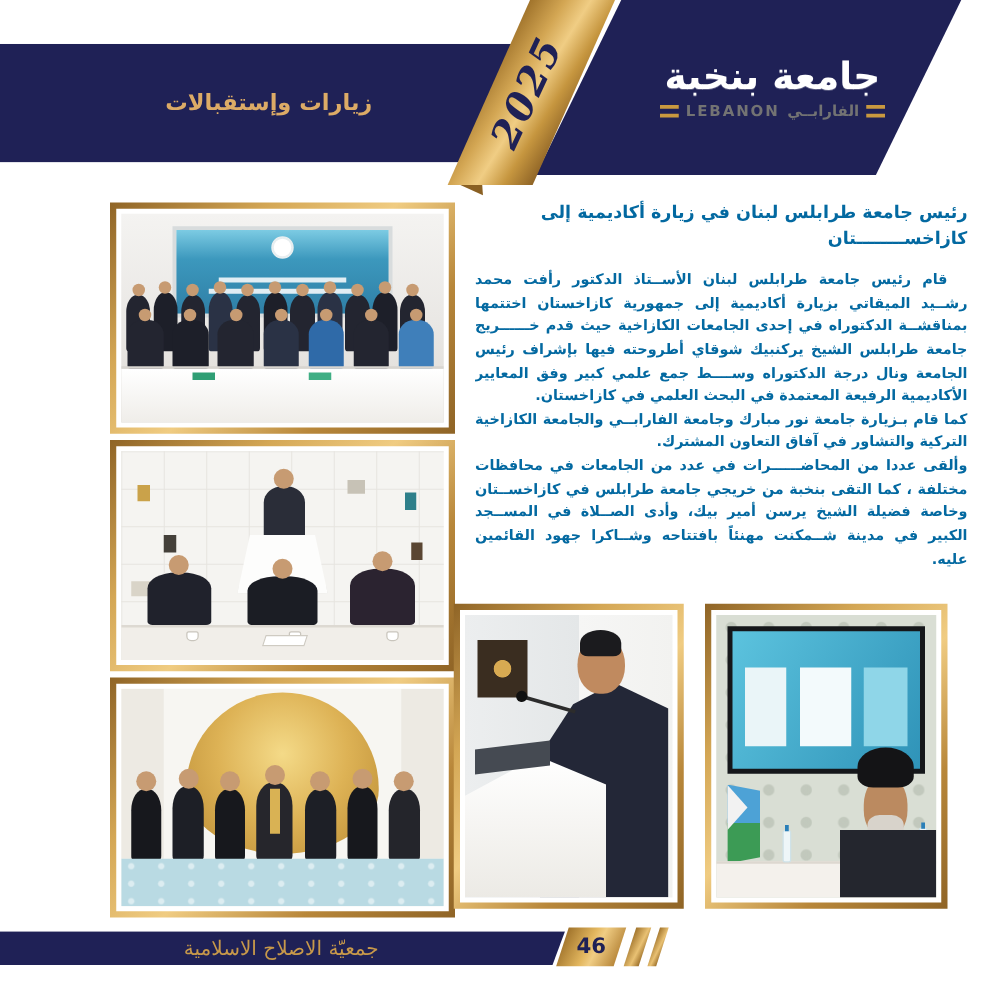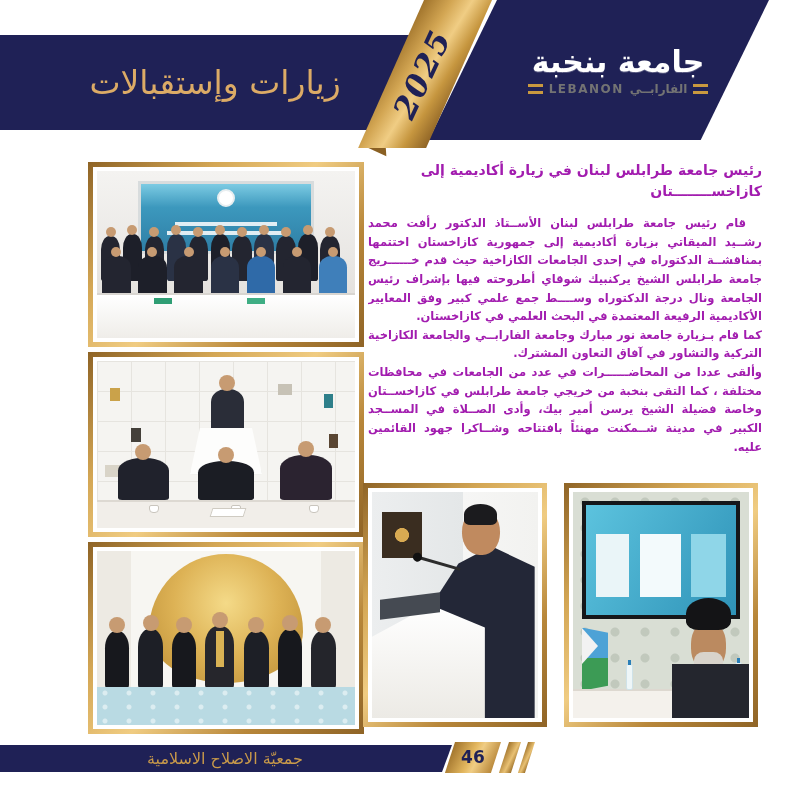--- a/index.html
+++ b/index.html
@@ -4,21 +4,21 @@
 <style>
   html,body{margin:0;padding:0;background:#fff;}
   *{box-sizing:border-box;}
   .page{position:relative;width:800px;height:800px;background:#ffffff;overflow:hidden;
         font-family:"DejaVu Sans",sans-serif;}
 
   
   .band-left{position:absolute;left:0;top:35px;width:470px;height:95px;background:#1f2156;
              clip-path:polygon(0 0,100% 0,calc(100% - 42px) 100%,0 100%);
              display:flex;align-items:center;justify-content:center;padding-right:40px;}
-  .band-title{color:#dcab66;font-size:33px;font-weight:normal;letter-spacing:.5px;}
+  .band-title{color:#dcab66;font-size:18px;font-weight:bold;letter-spacing:.5px;}
 
   .ribbon{position:absolute;left:424px;top:0;width:68px;height:148px;z-index:3;}
   .ribbon::before{content:"";position:absolute;inset:0;
         background:linear-gradient(100deg,#a0732b 0%,#d3a653 30%,#f0cd84 52%,#c6963f 75%,#8f6426 100%);
         transform:skewX(-24deg);transform-origin:top left;}
   .ribbon-label{position:absolute;left:-2px;top:74px;transform:translate(-50%,-50%) rotate(-65deg);
         font-style:italic;font-weight:800;font-size:31px;color:#1f2156;letter-spacing:2px;
         font-family:"DejaVu Serif",serif;white-space:nowrap;}
   .ribbon-fold{position:absolute;left:366px;top:146px;width:0;height:0;z-index:2;
         border-left:20px solid transparent;border-top:11px solid #8a6023;transform:rotate(-4deg);}
@@ -30,22 +30,22 @@
         align-items:center;justify-content:center;gap:4px;padding-right:30px;}
   .logo-callig{color:#ffffff;font-size:30px;font-weight:bold;line-height:1.1;
         text-shadow:0 1px 0 rgba(255,255,255,.25);}
   .logo-en{color:#ffffff;font-size:16px;letter-spacing:.5px;}
   .logo-country{display:flex;align-items:center;gap:6px;color:#737373;font-size:12px;
         letter-spacing:1.5px;font-weight:bold;}
   .bars{display:inline-block;width:15px;height:10px;
         border-top:3px solid #c9993f;border-bottom:3px solid #c9993f;}
 
   
-  .article{position:absolute;left:368px;top:160px;width:394px;height:322px;overflow:hidden;
-        color:#a21caf;}
+  .article{position:absolute;left:380px;top:160px;width:394px;height:322px;overflow:hidden;
+        color:#0369a1;}
   .article-title{margin:0 0 12px 0;font-size:14px;font-weight:bold;text-align:right;line-height:1.5;}
   .article p{margin:0;font-size:11.5px;font-weight:bold;line-height:1.62;text-align:justify;}
   .article p.indent{text-indent:16px;}
 
   
   .frame{position:absolute;padding:5px;
         background:linear-gradient(135deg,#8f6426 0%,#d4a755 28%,#f0cc82 50%,#b8873a 74%,#8f6426 100%);}
   .frame-inner{width:100%;height:100%;background:#ffffff;padding:4px;}
   .scene{position:relative;width:100%;height:100%;overflow:hidden;}
 

